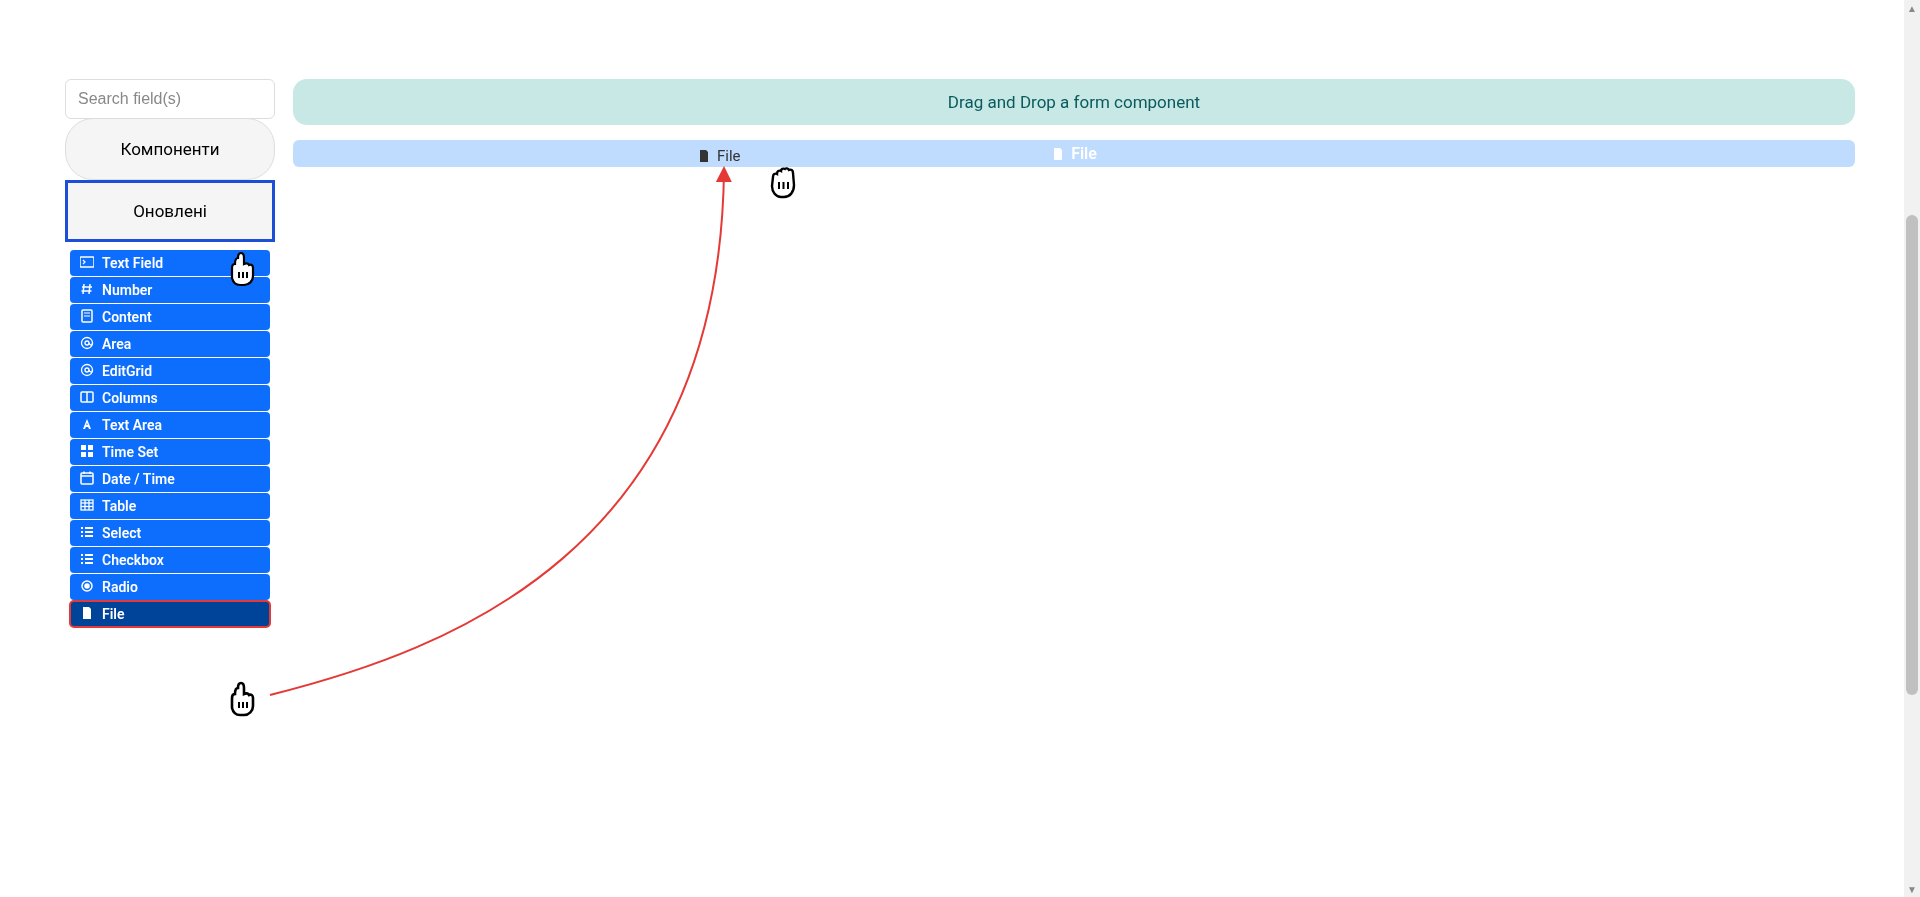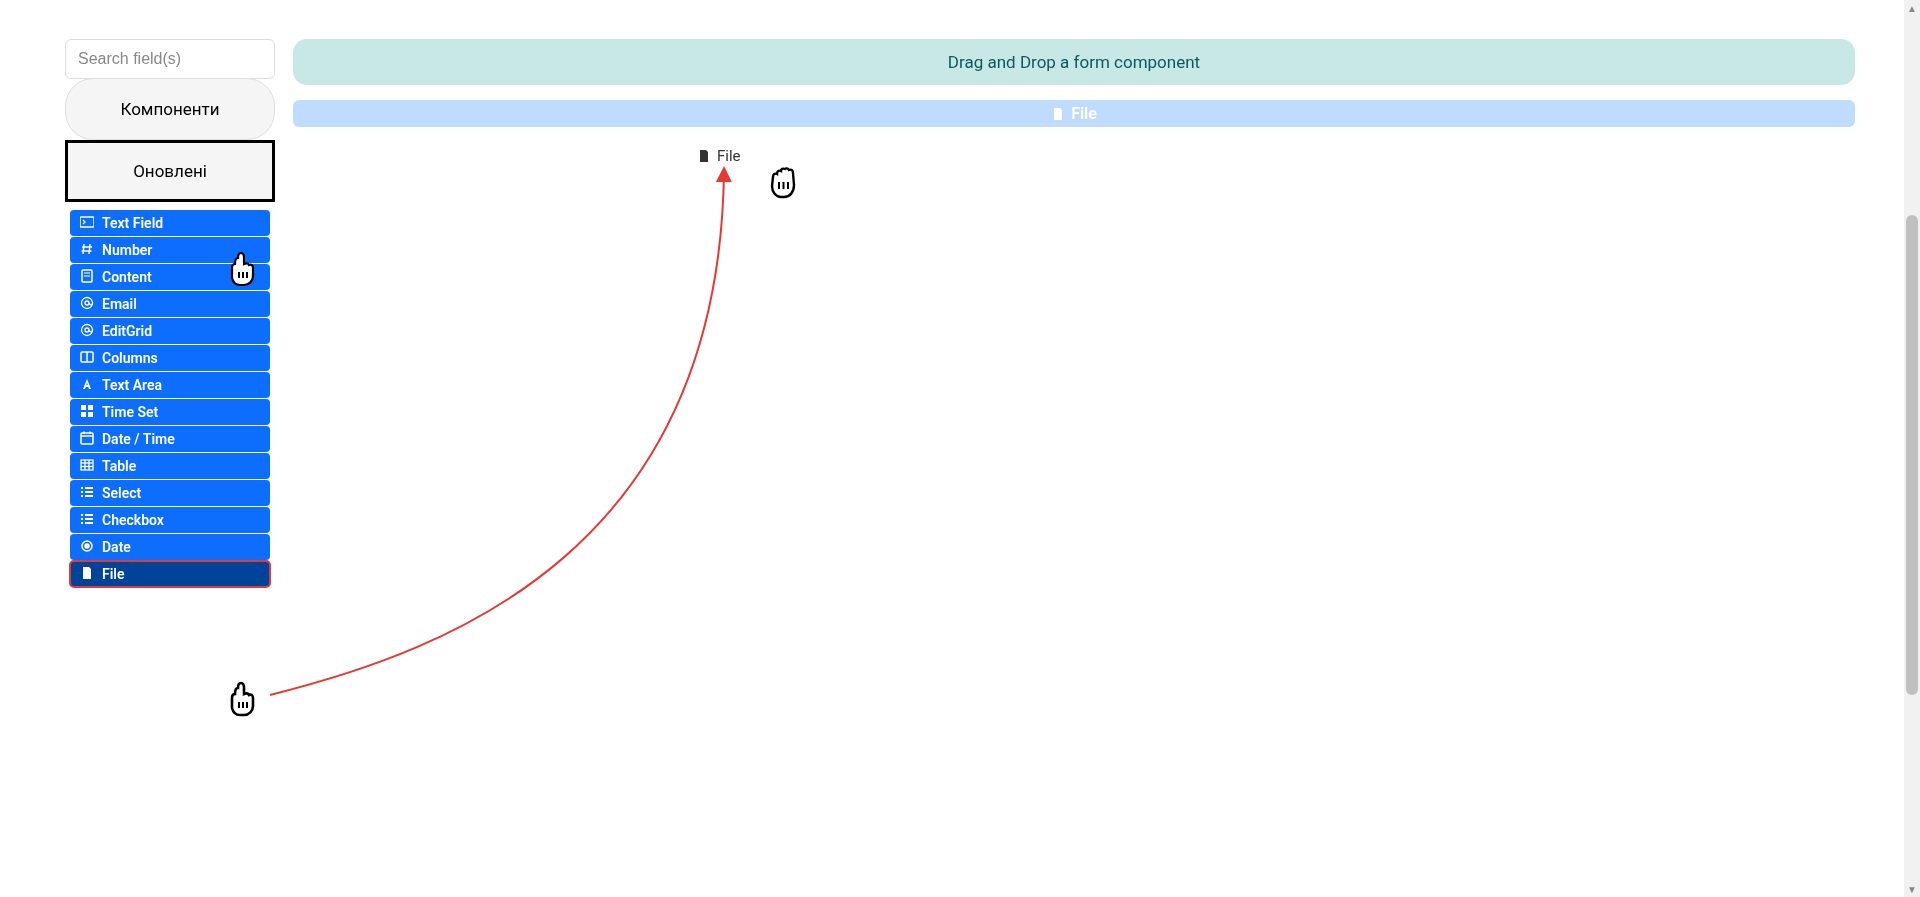--- a/index.html
+++ b/index.html
@@ -10,21 +10,21 @@
     body {
       font-family: -apple-system, BlinkMacSystemFont, "Segoe UI", Roboto, Helvetica, Arial, sans-serif;
       background: #fff;
       width: 1920px;
       height: 897px;
       position: relative;
       overflow: hidden;
     }
     .container {
       display: flex;
-      padding: 39px 65px 40px 65px;
+      padding: 79px 65px 40px 65px;
       gap: 18px;
     }
     .sidebar {
       width: 210px;
       flex-shrink: 0;
     }
     .search-box {
       width: 100%;
       padding: 10px 12px;
       font-size: 16px;
@@ -45,21 +45,21 @@
       
       cursor: pointer;
       text-align: center;
       position: relative;
     }
     .category-btn:first-of-type {
       border-top: 1px solid #ddd;
       border-radius: 28px;
     }
     .category-btn.highlighted {
-      border: 3px solid #000000;
+      border: 3px solid #1d4ed8;
       background: #f5f5f5;
       padding: 18px 10px;
     }
     .component-list {
       width: 200px;
       margin-top: 8px;
       margin-left: 5px;
     }
     .component-item {
       background: #0d6efd;
@@ -214,21 +214,21 @@
         <span>Content</span>
       </div>
       <div class="component-item">
         <span class="icon">
             <svg viewBox="0 0 14 14" fill="none" stroke="currentColor" stroke-width="1.3">
               <circle cx="7" cy="7" r="5.5"></circle>
               <circle cx="7" cy="7" r="2"></circle>
               <path d="M12.5 7 C12.5 10 10 9.5 9 7"></path>
             </svg>
           </span>
-        <span>Email</span>
+        <span>Area</span>
       </div>
       <div class="component-item">
         <span class="icon">
             <svg viewBox="0 0 14 14" fill="none" stroke="currentColor" stroke-width="1.3">
               <circle cx="7" cy="7" r="5.5"></circle>
               <circle cx="7" cy="7" r="2"></circle>
               <path d="M12.5 7 C12.5 10 10 9.5 9 7"></path>
             </svg>
           </span>
         <span>EditGrid</span>
@@ -310,21 +310,21 @@
           </span>
         <span>Checkbox</span>
       </div>
       <div class="component-item">
         <span class="icon">
             <svg viewBox="0 0 14 14" fill="none" stroke="currentColor" stroke-width="1.5">
               <circle cx="7" cy="7" r="5"></circle>
               <circle cx="7" cy="7" r="2" fill="currentColor"></circle>
             </svg>
           </span>
-        <span>Date</span>
+        <span>Radio</span>
       </div>
       <div class="component-item dark highlighted-outline">
         <span class="icon">
             <svg viewBox="0 0 14 14" fill="currentColor">
               <path d="M3 1 H9 L11 3 V13 H3 Z"></path>
             </svg>
           </span>
         <span>File</span>
       </div>
     </div>

